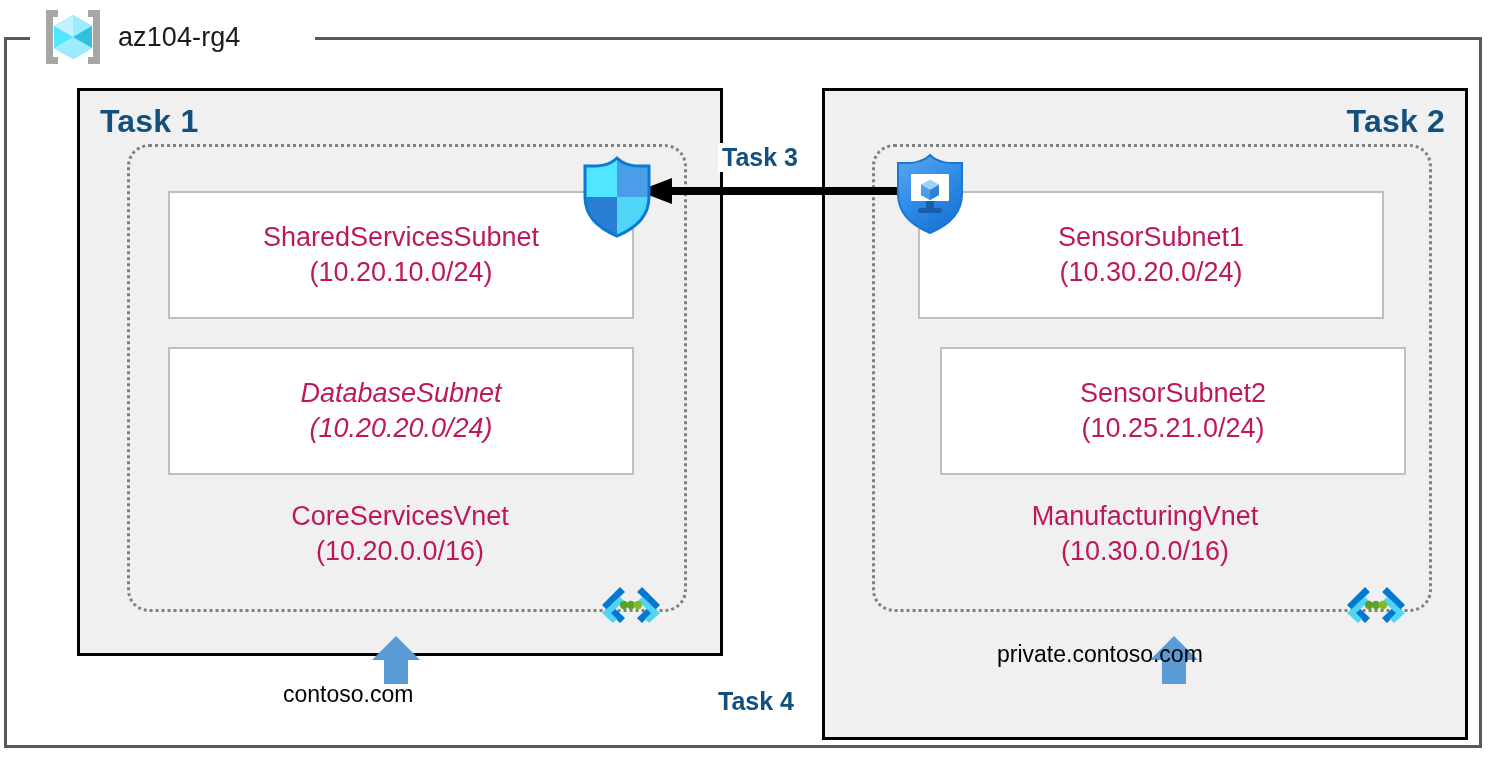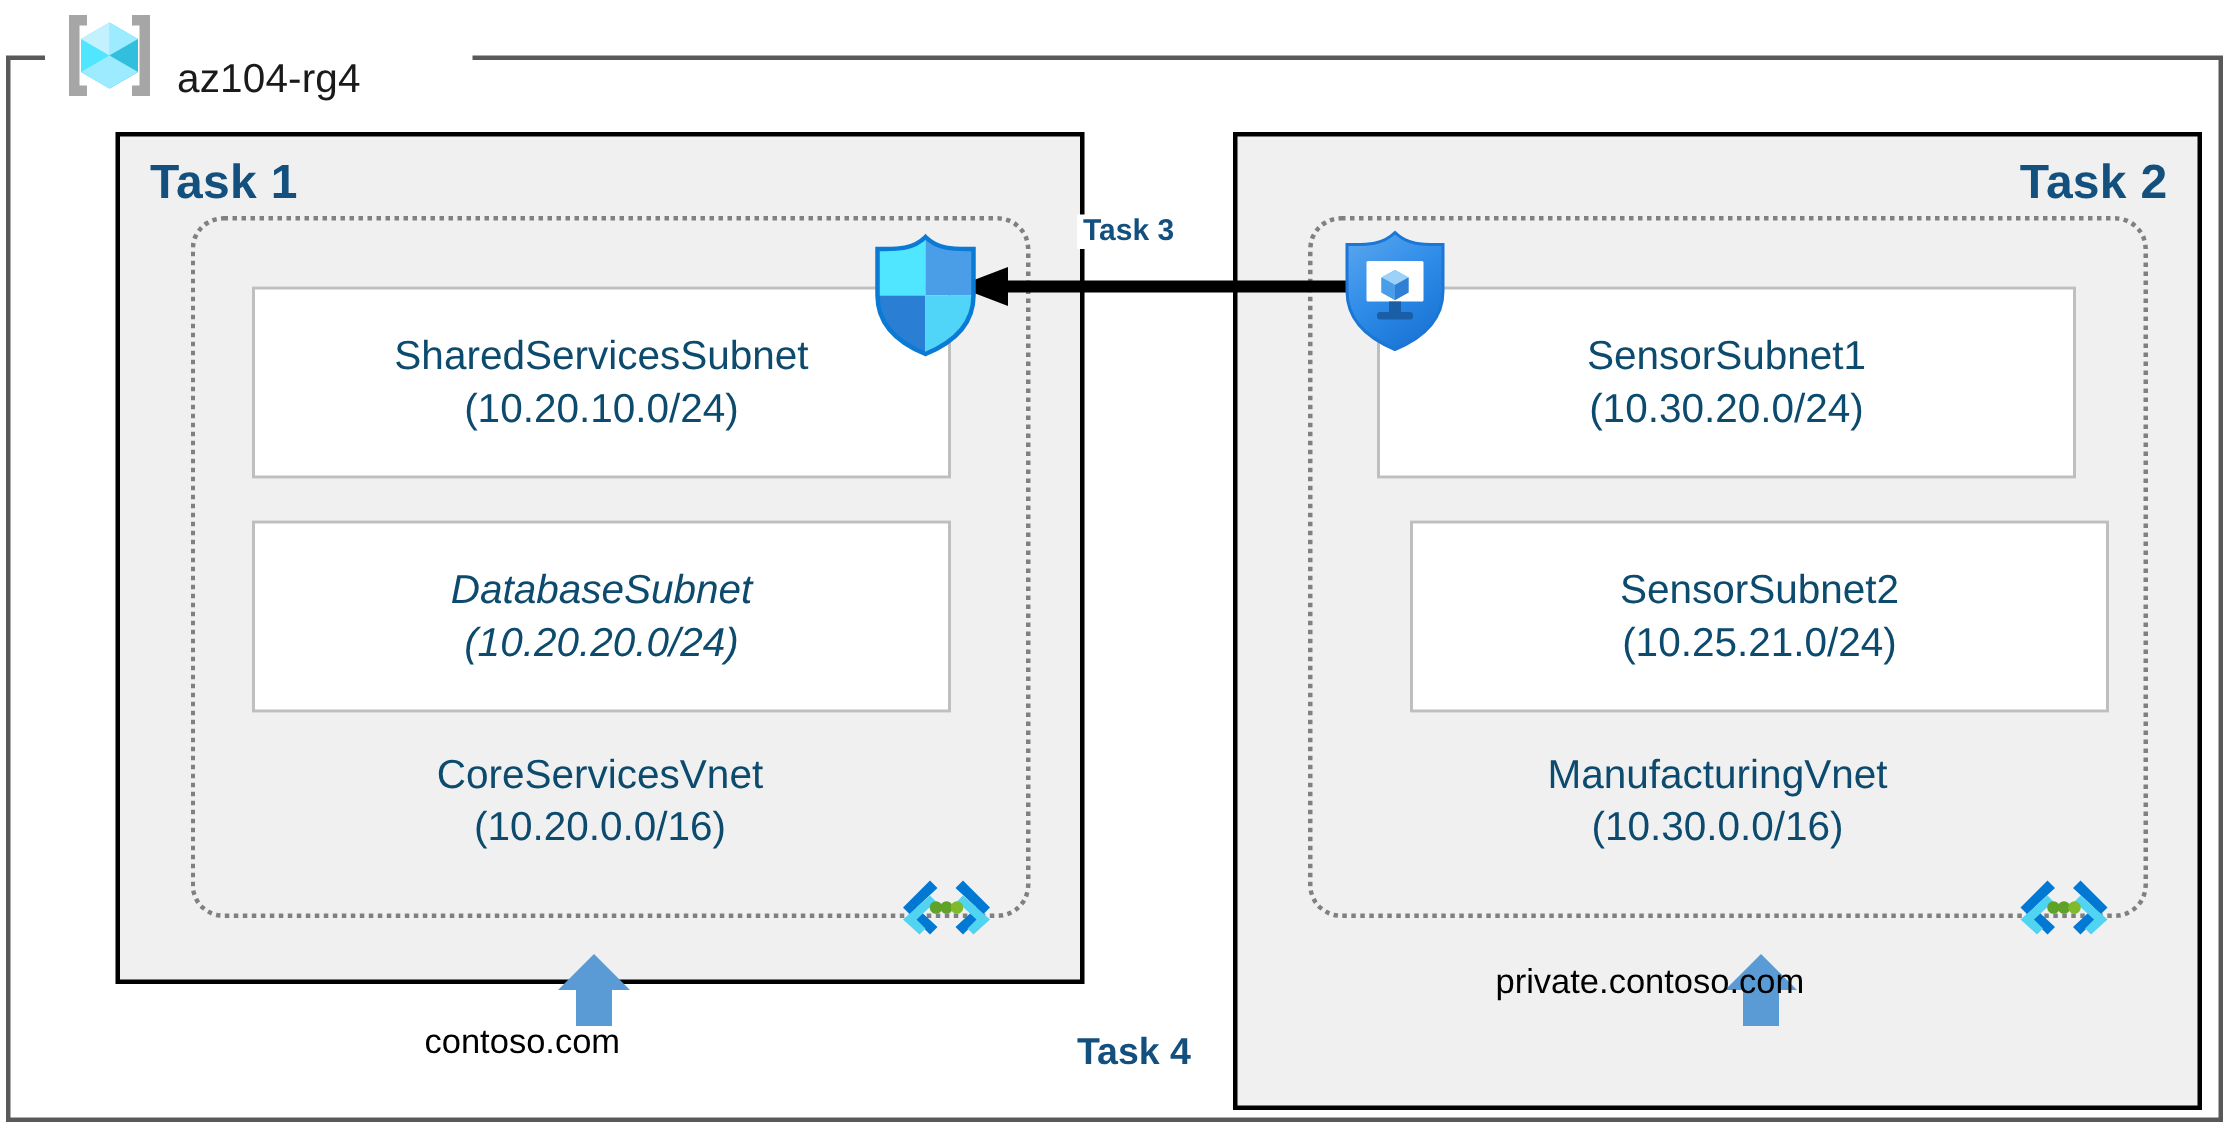--- a/index.html
+++ b/index.html
@@ -38,21 +38,21 @@
     top: 22px;
     width: 285px;
     height: 32px;
     background: #ffffff;
   }
   .rg-header {
     position: absolute;
     left: 40px;
     top: 6px;
     display: flex;
-    align-items: flex-end;
+    align-items: center;
     gap: 12px;
   }
   .rg-icon {
     width: 66px;
     height: 62px;
     display: block;
   }
   .rg-name {
     font-size: 27px;
     color: #1a1a1a;
@@ -99,21 +99,21 @@
     border: 2px solid #bfbfbf;
     box-sizing: border-box;
     display: flex;
     flex-direction: column;
     align-items: center;
     justify-content: center;
     line-height: 1.28;
   }
   .subnet-name, .subnet-cidr, .vnet-name, .vnet-cidr {
     font-size: 27px;
-    color: #0c4a6e;
+    color: #be185d;
     white-space: nowrap;
   }
 
   #subnet-shared   { left: 88px;  top: 100px; width: 466px; height: 128px; }
   #subnet-database { left: 88px;  top: 256px; width: 466px; height: 128px; font-style: italic; }
   #subnet-sensor1  { left: 93px;  top: 100px; width: 466px; height: 128px; text-align: center; }
   #subnet-sensor2  { left: 93px;  top: 256px; width: 466px; height: 128px; margin-left: 22px; }
 
   
   .vnet-caption {
@@ -148,21 +148,21 @@
     position: absolute;
     left: 636px;
     top: 176px;
     width: 268px;
     height: 30px;
   }
   #task3-label {
     position: absolute;
     left: 718px;
     top: 143px;
-    font-size: 20px;
+    font-size: 25px;
     font-weight: bold;
     color: #14507d;
     background: #ffffff;
     padding: 0 4px;
   }
 
   
   .dns-arrow {
     position: absolute;
     width: 52px;

